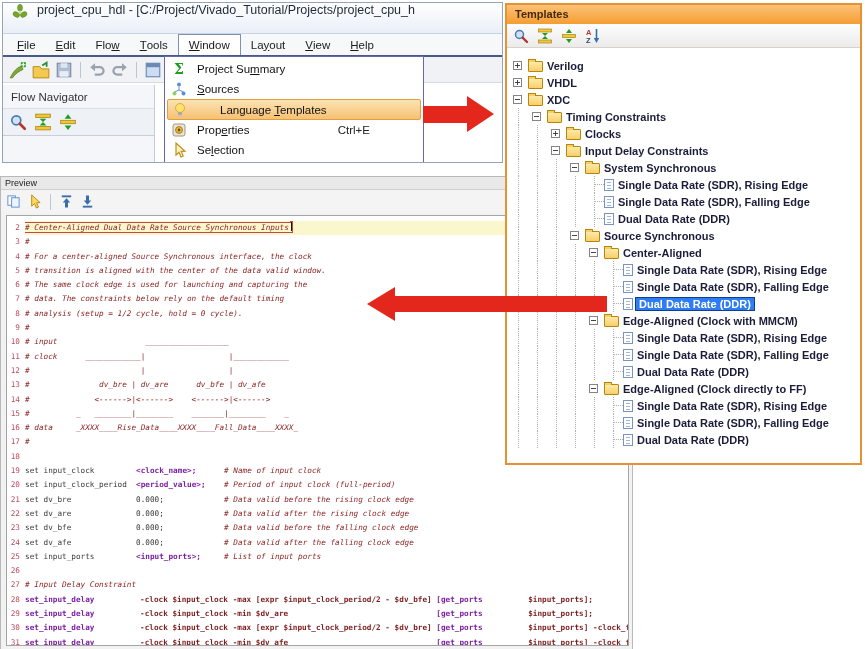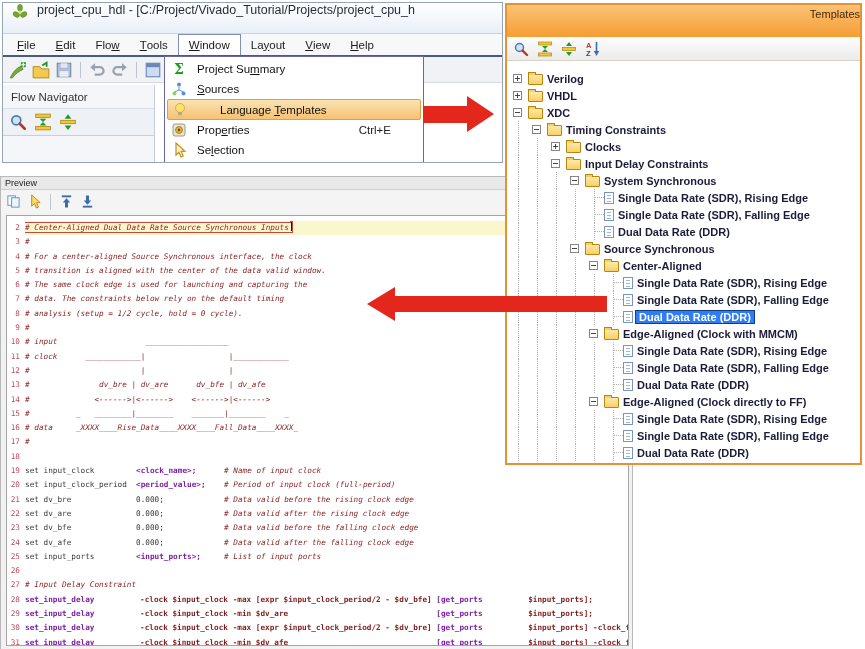--- a/index.html
+++ b/index.html
@@ -31,21 +31,21 @@
   
   #window-menu { position:absolute; left:161px; top:53px; width:260px;
     background:#fff; border:1px solid #6868a8; padding:2px 0; z-index:4; }
   .menu-item { height:20px; display:flex; align-items:center; gap:10px; padding:0 6px;
     font-size:11.5px; color:#111; }
   .menu-item.hl { background:linear-gradient(#fbe3b3,#f6c173); border:1px solid #dd9f3f;
     border-radius:2px; margin:0 2px; padding:0 4px; height:21px;gap:32px; }
   .mi-icon { width:16px; height:16px; flex:none; display:inline-flex; }
   .mi-icon svg { width:100%; height:100%; }
   .mi-label { flex:1; white-space:nowrap; }
-  .mi-shortcut { margin-right:26px; color:#222; }
+  .mi-shortcut { margin-right:47px; color:#222; }
 
   
   #preview-panel { position:absolute; left:0; top:176px; width:633px; height:474px;
     background:#f2f2f2; border:1px solid #b9b9b9; z-index:2; }
   .pv-header { height:13px; line-height:13px; background:#e9e9e9; border-bottom:1px solid #cfcfcf;
     font-size:9px; color:#222; padding-left:4px; }
   .pv-toolbar { height:23px; display:flex; gap:6px; align-items:center; padding-left:5px; background:#f4f4f4; }
   .pv-toolbar .tb-icon { width:15px; height:15px; }
   #code-area { position:absolute; left:5px; top:38px; right:3px; bottom:3px;
     border:1px solid #a5a5a5; background:#fff; overflow:hidden; padding-top:5px;
@@ -58,22 +58,22 @@
   .caret { display:inline-block; width:1.5px; height:9px; background:#111;
     vertical-align:-1px; margin-left:2px; }
   .cm { color:#8e2525; font-style:italic; }
   .cd { color:#3a3a3a; }
   .kw { color:#7b1fa2; font-weight:bold; }
   .c2 { color:#7d1d1d; font-weight:600;padding-left:41px; }
 
   
   #templates-panel { position:absolute; left:505px; top:3px; width:357px; height:462px;
     border:2px solid #e79232; background:#fff; z-index:3; display:flex; flex-direction:column; }
-  .tp-header { height:32px; flex:none; background:linear-gradient(#fbc276,#f59d33);
-    font-size:11px; font-weight:normal; color:#45290a; padding:3px 0 0 8px;text-align:right; }
+  .tp-header { height:19px; flex:none; background:linear-gradient(#fbc276,#f59d33);
+    font-size:11px; font-weight:bold; color:#45290a; padding:3px 0 0 8px; }
   .tp-toolbar { height:24px; flex:none; display:flex; gap:8px; align-items:center; padding-left:6px;
     background:linear-gradient(#fdfdfd,#ebebeb); border-bottom:1px solid #d9d2c6; }
   .tp-toolbar .tb-icon { width:16px; height:16px; }
   #tree { flex:1; overflow:hidden; padding:9px 0 0 2px; font-size:11px; font-weight:600; color:#1c1c3a; }
   .trow { height:17px; display:flex; align-items:center; }
   .cell { width:19px; height:17px; flex:none; position:relative; }
   .cell.v::before { content:""; position:absolute; left:9px; top:0; bottom:0;
     border-left:1px dotted #b0b0b0; }
   .cell.h::after { content:""; position:absolute; left:9px; right:0; top:8px;
     border-top:1px dotted #b0b0b0; }

